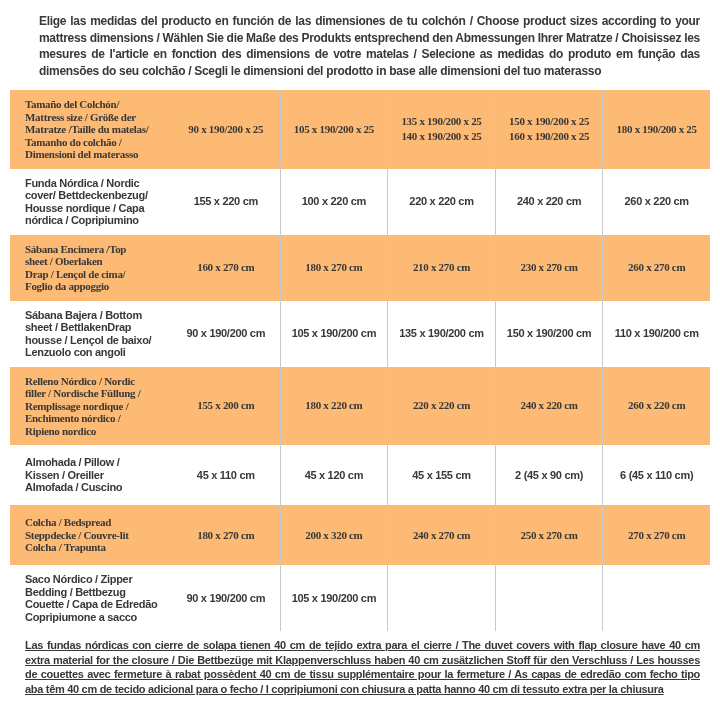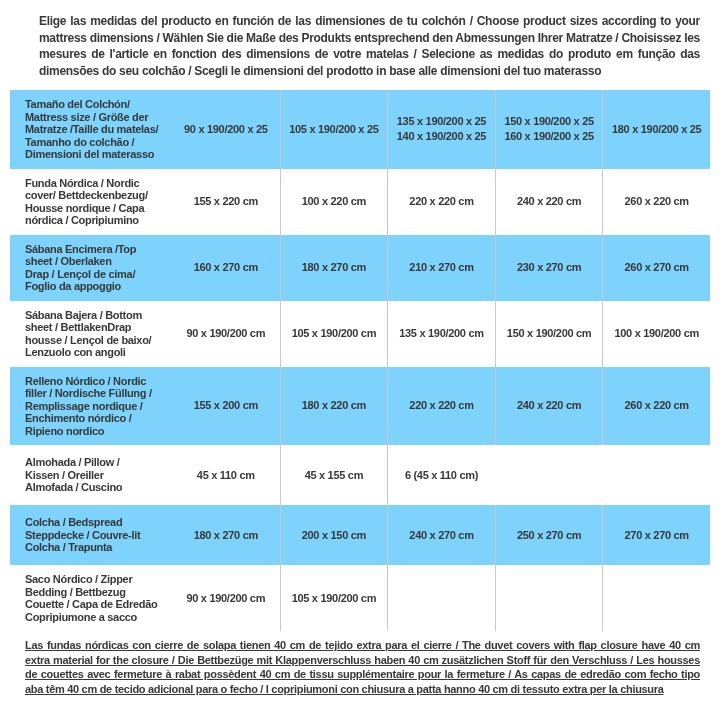--- a/index.html
+++ b/index.html
@@ -28,21 +28,22 @@
   .size-table {
     margin: 11px 10px 0 10px;
     width: 700px;
   }
   .t-row {
     display: grid;
     grid-template-columns: 162px repeat(5, 1fr);
     min-height: 60px;
   }
   .t-row.alt {
-    background: #7dd3fc;
+    background: #fdba74;
+    font-family: Liberation Serif, serif;
   }
   .row-label {
     display: flex;
     align-items: center;
     padding: 8px 2px 8px 15px;
     font-size: 11px;
     font-weight: bold;
     line-height: 12.5px;
     letter-spacing: -0.3px;
     white-space: pre-line;
@@ -125,51 +126,53 @@
 
   <div class="t-row">
     <div class="row-label">Sábana Bajera / Bottom
 sheet / BettlakenDrap
 housse / Lençol de baixo/
 Lenzuolo con angoli</div>
     <div class="t-cell">90 x 190/200 cm</div>
     <div class="t-cell">105 x 190/200 cm</div>
     <div class="t-cell">135 x 190/200 cm</div>
     <div class="t-cell">150 x 190/200 cm</div>
-    <div class="t-cell">100 x 190/200 cm</div>
+    <div class="t-cell">110 x 190/200 cm</div>
   </div>
 
   <div class="t-row alt">
     <div class="row-label">Relleno Nórdico / Nordic
 filler / Nordische Füllung /
 Remplissage nordique /
 Enchimento nórdico /
 Ripieno nordico</div>
     <div class="t-cell">155 x 200 cm</div>
     <div class="t-cell">180 x 220 cm</div>
     <div class="t-cell">220 x 220 cm</div>
     <div class="t-cell">240 x 220 cm</div>
     <div class="t-cell">260 x 220 cm</div>
   </div>
 
   <div class="t-row">
     <div class="row-label">Almohada  / Pillow /
 Kissen / Oreiller
 Almofada / Cuscino</div>
     <div class="t-cell">45 x 110 cm</div>
+    <div class="t-cell">45 x 120 cm</div>
     <div class="t-cell">45 x 155 cm</div>
+    <div class="t-cell">2 (45 x 90 cm)</div>
     <div class="t-cell">6 (45 x 110 cm)</div>
   </div>
 
   <div class="t-row alt">
     <div class="row-label">Colcha / Bedspread
 Steppdecke / Couvre-lit
 Colcha / Trapunta</div>
     <div class="t-cell">180 x 270 cm</div>
-    <div class="t-cell">200 x 150 cm</div>
+    <div class="t-cell">200 x 320 cm</div>
     <div class="t-cell">240 x 270 cm</div>
     <div class="t-cell">250 x 270 cm</div>
     <div class="t-cell">270 x 270 cm</div>
   </div>
 
   <div class="t-row">
     <div class="row-label">Saco Nórdico / Zipper
 Bedding / Bettbezug
 Couette  / Capa de Edredão
 Copripiumone a sacco</div>

